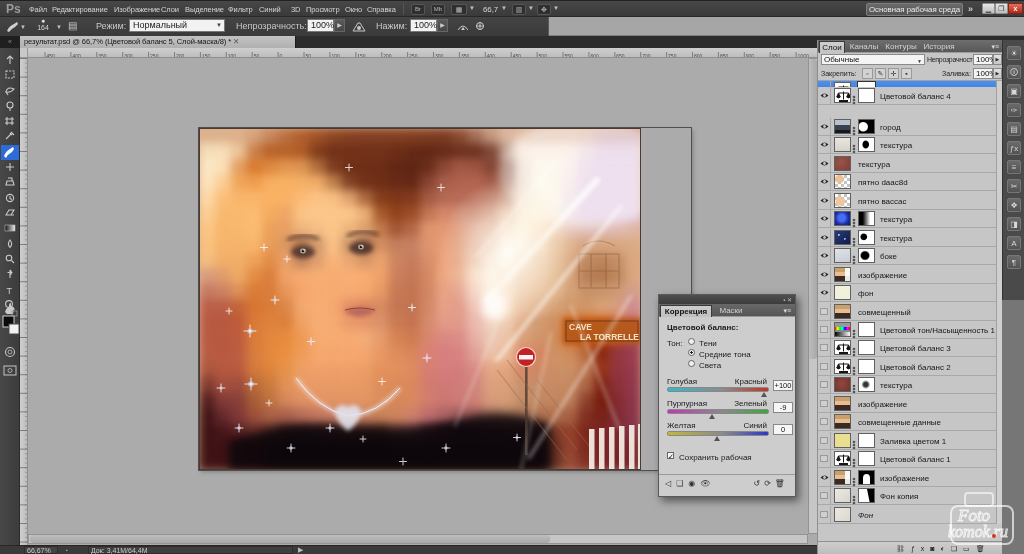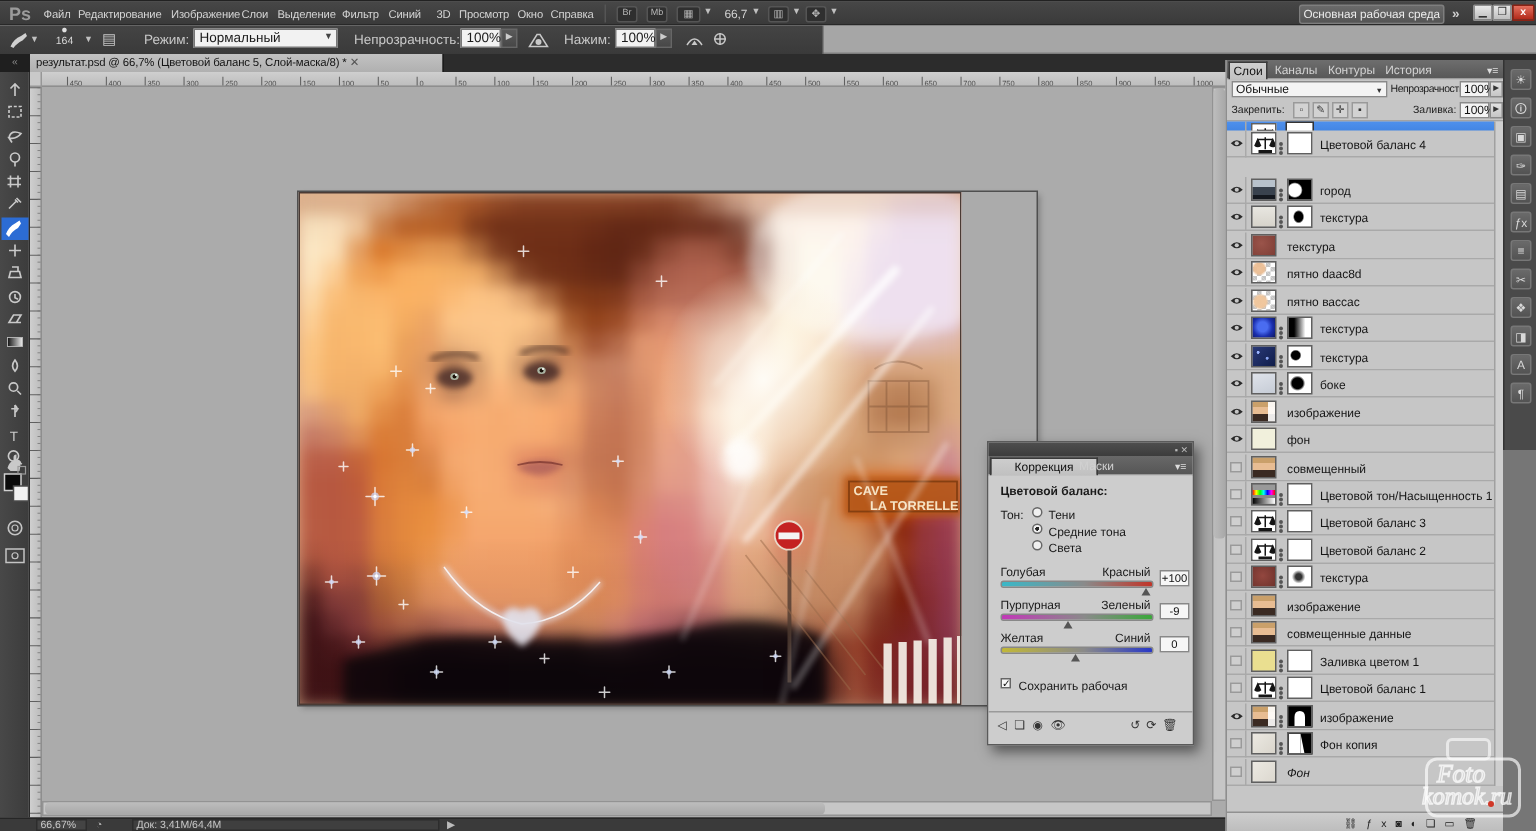--- a/index.html
+++ b/index.html
@@ -1513,21 +1513,21 @@
  <span class="ric" style="top:196px;">A</span>
  <span class="ric" style="top:215px;">¶</span>
 </div>
 <div class="abs" id="rstripgray"></div>
 
 <div class="abs" id="fpanel">
  <div id="ftitle">
         <span style="position:absolute;right:3px;top:1px;color:#bbb;font-size:6px;">▪ ✕</span>
       </div>
  <div id="ftabs">
-  <span class="ftab" style="left:1px;width:72px;background:linear-gradient(#cdcdcd,#c0c0c0);color:#111;border:1px solid #3a3a3a;border-bottom:none;">Коррекция</span>
+  <span class="ftab" style="left:1px;width:52px;background:linear-gradient(#cdcdcd,#c0c0c0);color:#111;border:1px solid #3a3a3a;border-bottom:none;font-weight:bold;">Коррекция</span>
   <span class="ftab" style="left:55px;width:34px;color:#d0d0d0;">Маски</span>
   <span style="position:absolute;right:4px;top:3px;color:#ddd;font-size:7px;">▾≡</span>
  </div>
  <div id="fbody">
   <span class="ftxt" style="left:8px;top:6px;font-weight:bold;">Цветовой баланс:</span>
   <span class="ftxt" style="left:8px;top:22px;">Тон:</span>
   <span class="frad" style="left:29px;top:21px;"></span>
         <span class="ftxt" style="left:40px;top:22px;">Тени</span>
   <span class="frad" style="left:29px;top:32px;background:radial-gradient(circle 2px at 50% 50%,#222 0 60%,#f0f0f0 70%);"></span>
         <span class="ftxt" style="left:40px;top:33px;">Средние тона</span>

